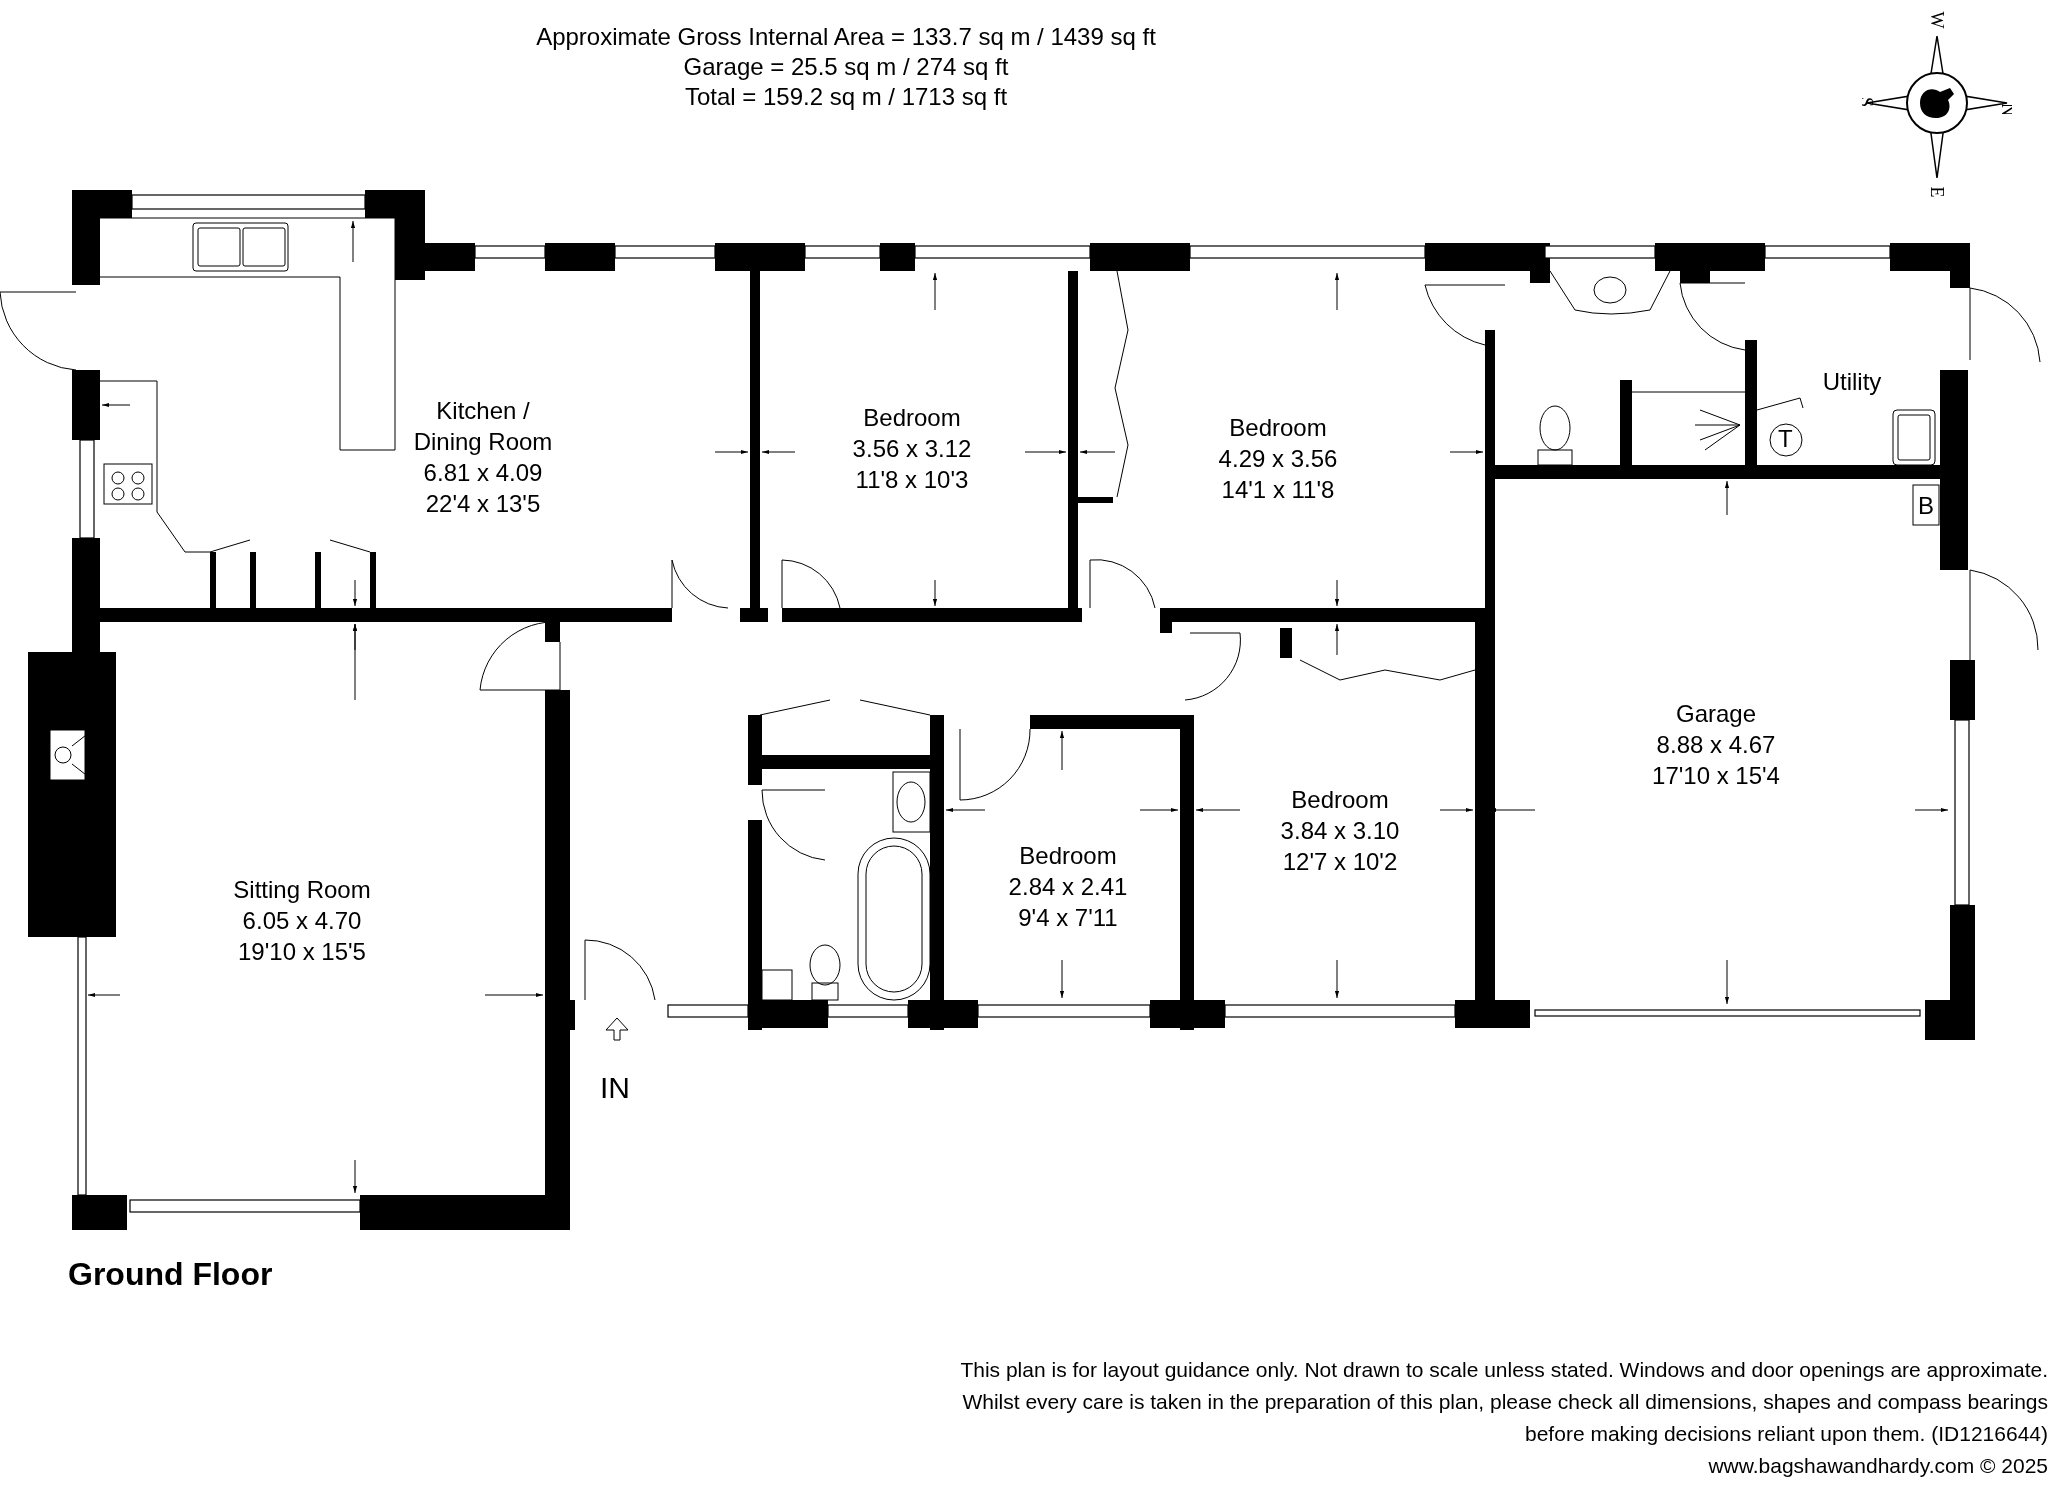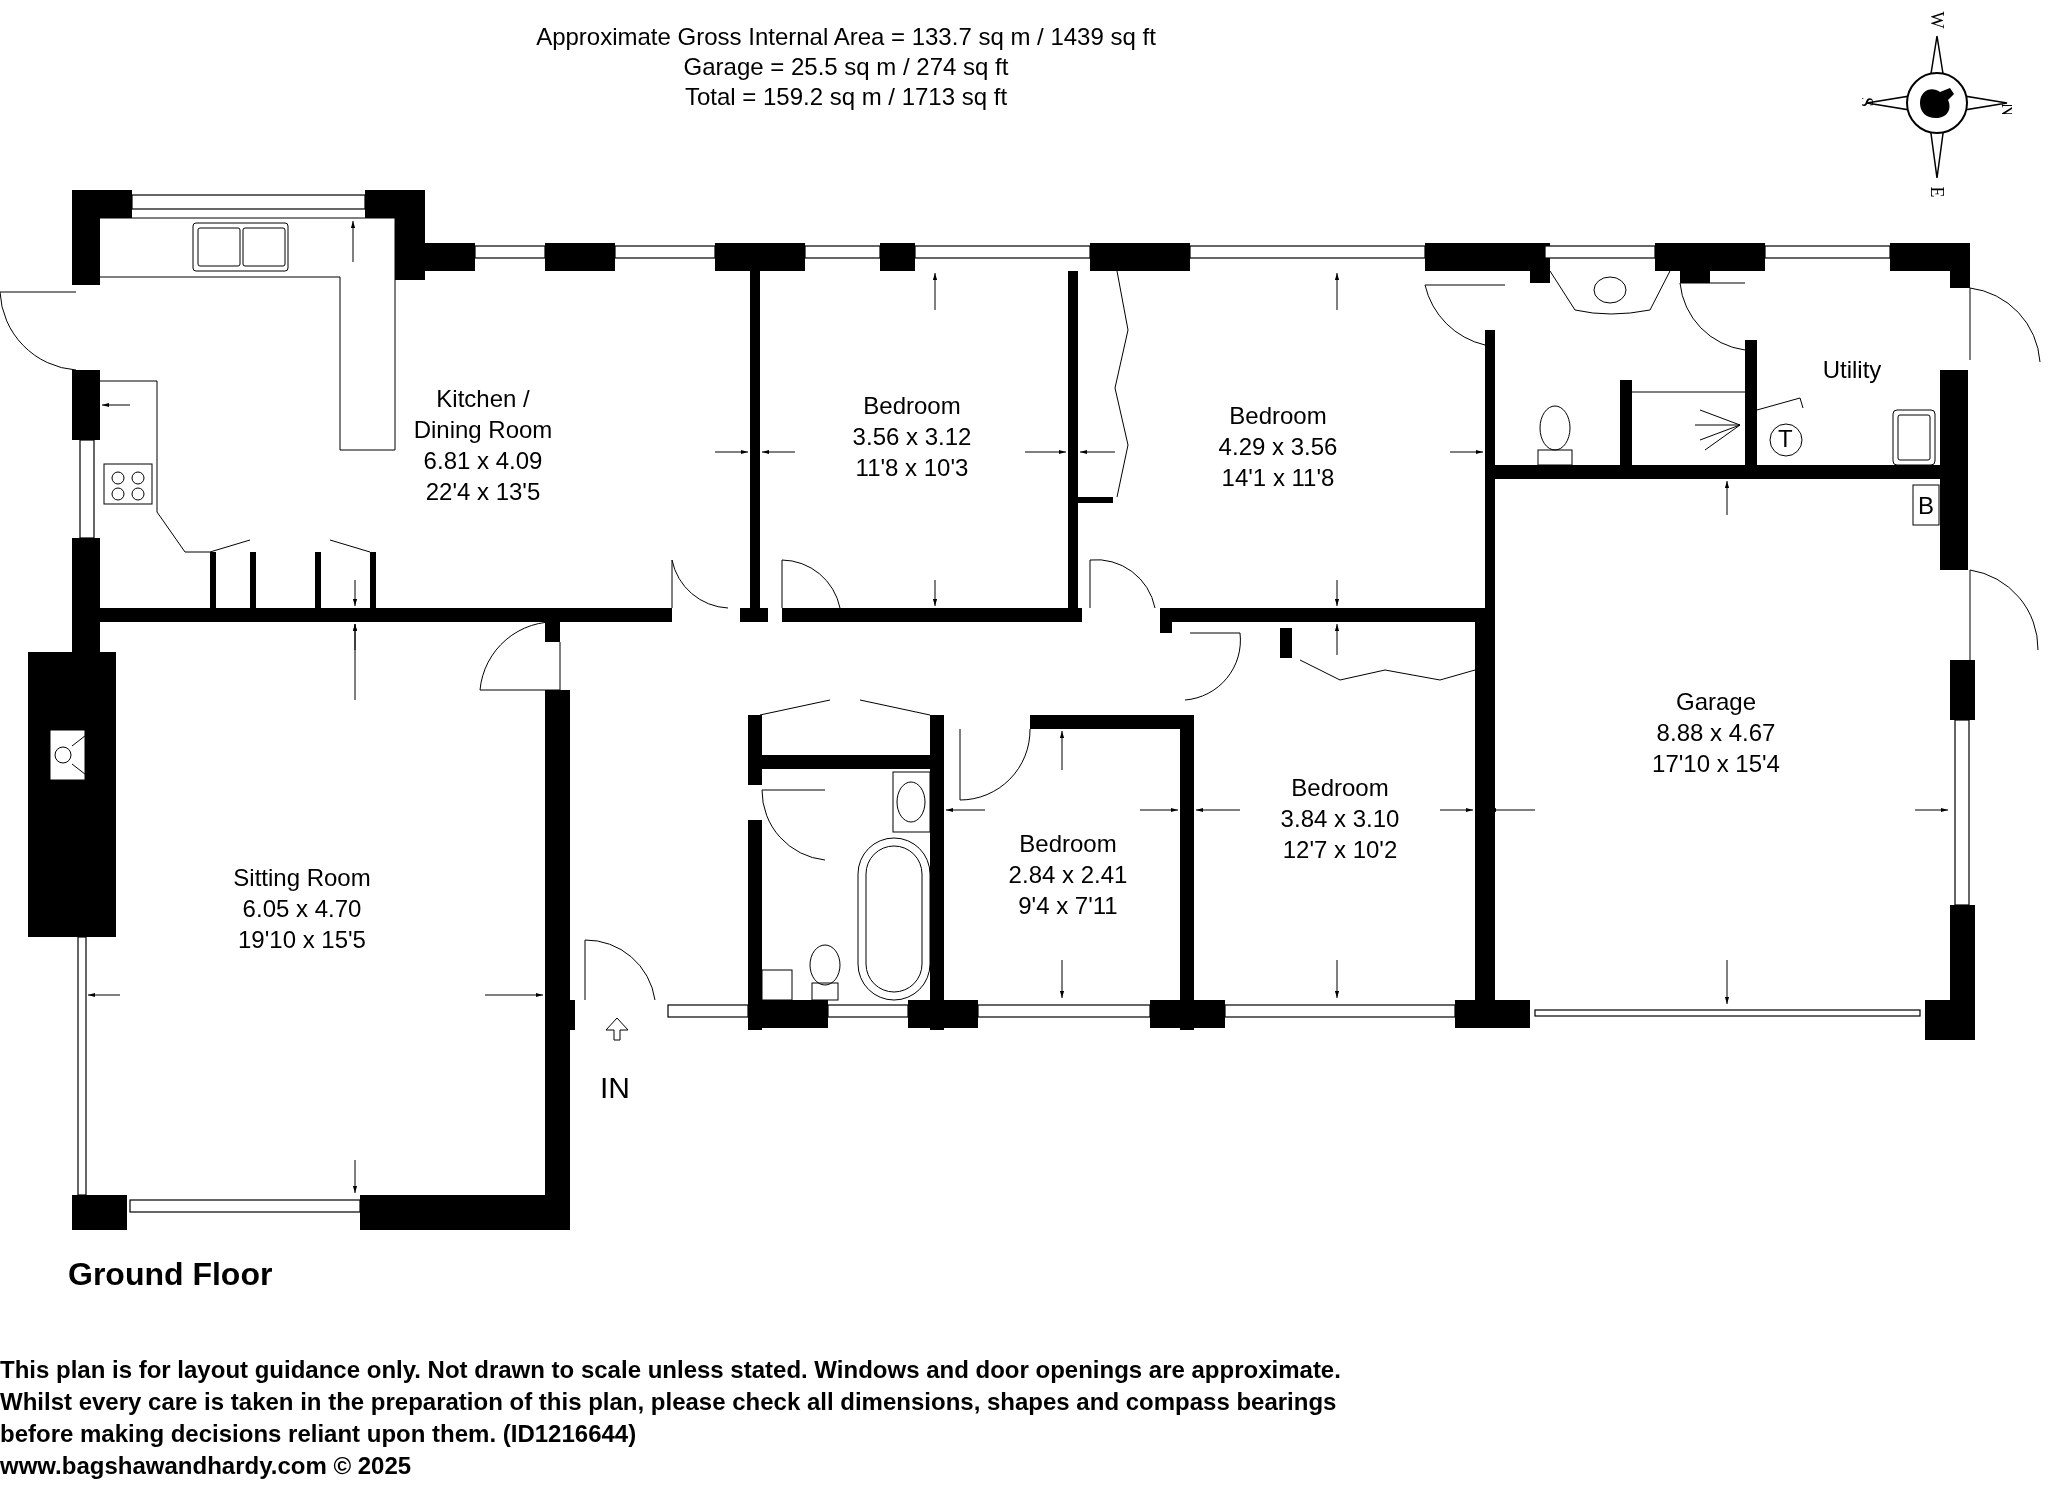--- a/index.html
+++ b/index.html
@@ -4,25 +4,25 @@
 <style>
   html, body { margin: 0; padding: 0; background: #ffffff; }
   body { width: 2048px; height: 1486px; position: relative; overflow: hidden;
          font-family: "Liberation Sans", sans-serif; color: #000; }
   .area-header { position: absolute; left: 0; width: 1692px; top: 22px; text-align: center;
                  font-size: 24px; line-height: 30px; }
   .area-header div { white-space: nowrap; }
   .compass { position: absolute; left: 1862px; top: 8px; width: 150px; height: 190px; }
   .plan { position: absolute; left: 0; top: 0; width: 2048px; height: 1486px; }
   .room-label { position: absolute; text-align: center; font-size: 24px; line-height: 31px;
-                transform: translateX(-50%); white-space: nowrap; }
+                transform: translateX(-50%); white-space: nowrap; margin-top: 12px; }
   .floor-title { position: absolute; left: 68px; top: 1256px; font-size: 32px; font-weight: bold; }
   .in-label { position: absolute; left: 600px; top: 1048px; font-size: 30px; margin-top: 23px; }
-  .disclaimer { position: absolute; left: 0; width: 2048px; top: 1354px; text-align: left;
-                font-size: 24px; line-height: 32px; font-weight: bold; }
+  .disclaimer { position: absolute; left: 0; width: 2048px; top: 1354px; text-align: right;
+                font-size: 21px; line-height: 32px; }
   .disclaimer div { white-space: nowrap; }
   .small-label { position: absolute; font-size: 24px; }
 </style>
 </head>
 <body>
 
 <div class="area-header">
   <div>Approximate Gross Internal Area = 133.7 sq m / 1439 sq ft</div>
   <div>Garage = 25.5 sq m / 274 sq ft</div>
   <div>Total = 159.2 sq m / 1713 sq ft</div>

